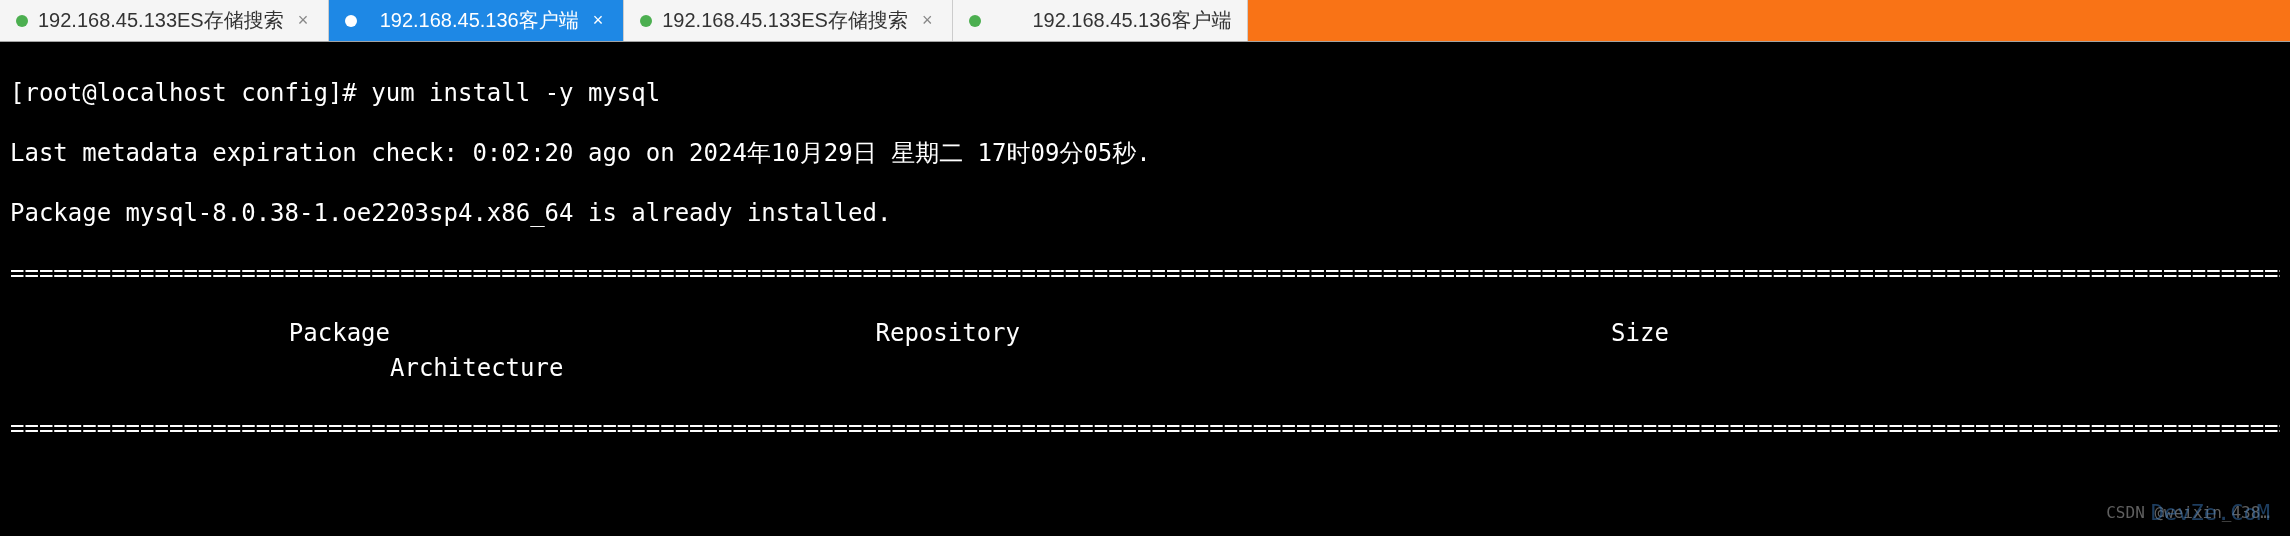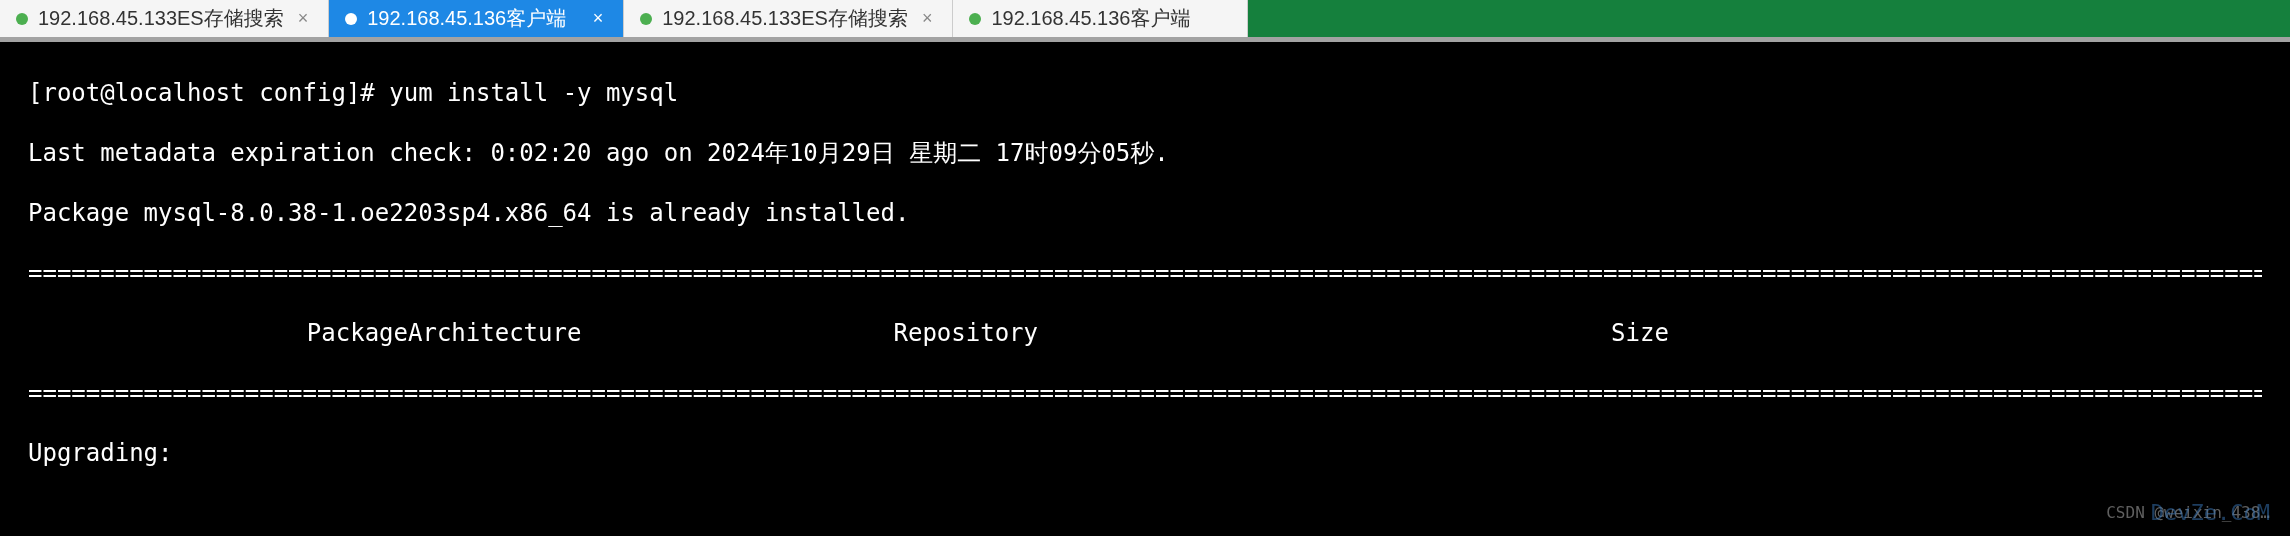--- a/index.html
+++ b/index.html
@@ -9,23 +9,24 @@
     }
     body {
       font-family: -apple-system, BlinkMacSystemFont, "Segoe UI", sans-serif;
       background: #f0f0f0;
       width: 2290px;
       height: 536px;
       overflow: hidden;
     }
     .tab-bar {
       display: flex;
-      background: #15803d;
+      background: #f97316;
       height: 42px;
-      border-bottom: 5px solid #a3a3a3;
+      border-bottom: 1px solid #a3a3a3;
+      text-align: right;
     }
     .tab {
       display: flex;
       align-items: center;
       padding: 0 16px;
       min-width: 295px;
       background: #f5f5f5;
       border-right: 1px solid #ccc;
       cursor: pointer;
       position: relative;
@@ -62,38 +63,38 @@
     }
     .tab.active .tab-close {
       color: #fff;
     }
     .terminal {
       background: #000;
       color: #fff;
       font-family: "Consolas", "DejaVu Sans Mono", "Courier New", monospace;
       font-size: 24px;
       line-height: 30px;
-      padding: 6px 28px;
+      padding: 6px 10px;
       height: calc(100% - 42px);
       white-space: pre;
       overflow: hidden;
       position: relative;
     }
     .term-line {
       white-space: pre;
     }
     .divider-line {
       white-space: pre;
       overflow: hidden;
     }
     .table-row {
       display: flex;
     }
     .col-pkg { width: 380px; padding-left: 14px; text-align: right; }
-    .col-arch { width: 290px; }
+    .col-arch { width: 290px; margin-top: 35px; }
     .col-ver { width: 490px; }
     .col-repo { width: 340px; text-align: right; }
     .col-size { flex: 1; text-align: center; padding-right: 20px; }
     .watermark {
       position: absolute;
       bottom: 8px;
       right: 20px;
       color: #888;
       font-size: 16px;
       opacity: 0.7;
@@ -138,19 +139,18 @@
 <div class="term-line">Last metadata expiration check: 0:02:20 ago on 2024年10月29日 星期二 17时09分05秒.</div>
 <div class="term-line">Package mysql-8.0.38-1.oe2203sp4.x86_64 is already installed.</div>
 <div class="divider-line">==============================================================================================================================================================</div>
 <div class="table-row">
   <span class="col-pkg"> Package</span>
   <span class="col-arch">Architecture</span>
   <span class="col-repo">Repository</span>
   <span class="col-size">Size</span>
 </div>
 <div class="divider-line">==============================================================================================================================================================</div>
-<div class="term-line">Upgrading:</div>
 
 
 
 <div class="watermark">CSDN @weixin_438…</div>
 <div class="watermark2">DevZe.CoM</div>
 </div>
 
 </body></html>

